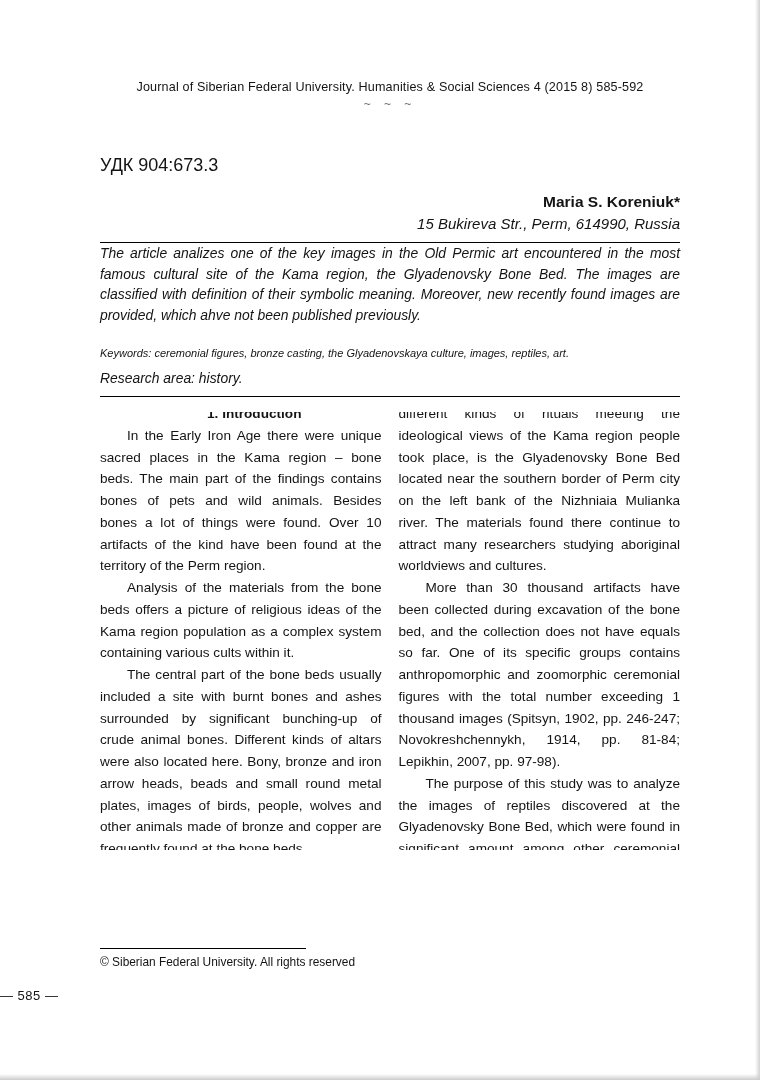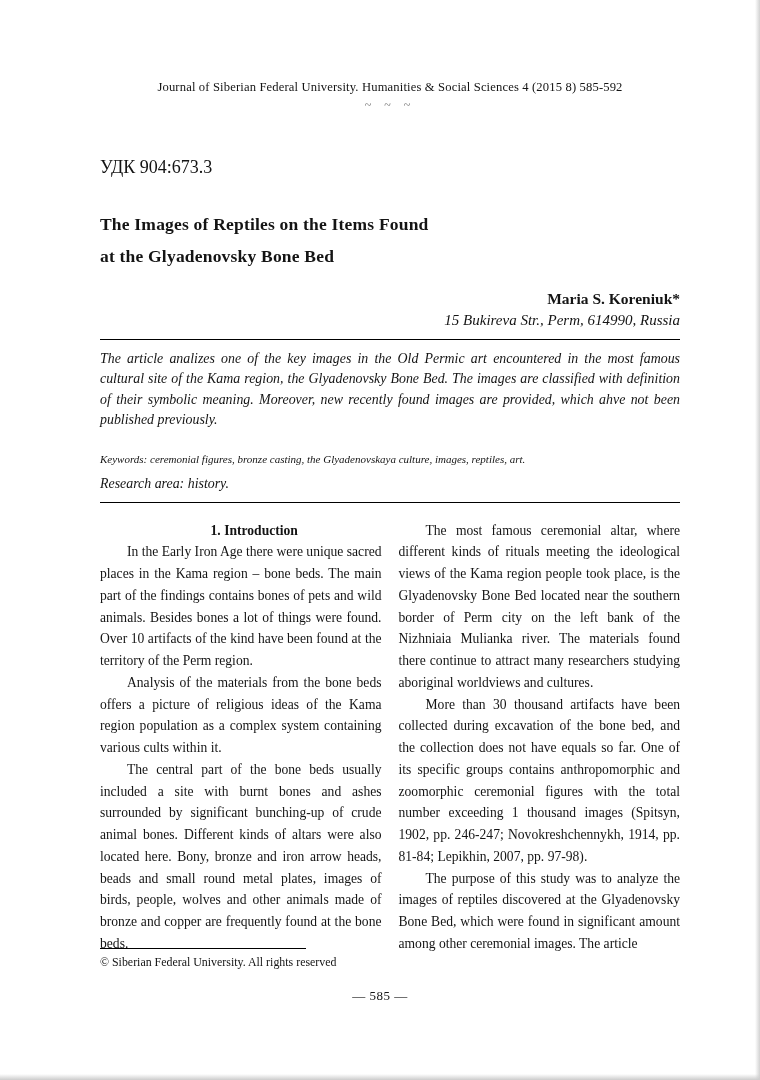--- a/index.html
+++ b/index.html
@@ -6,21 +6,21 @@
     margin: 0;
     padding: 0;
     background: #ffffff;
   }
   .page {
     position: relative;
     width: 760px;
     height: 1080px;
     background: #ffffff;
     color: #141414;
-    font-family: Liberation Serif, serif;
+    font-family: Liberation Sans, sans-serif;
     overflow: hidden;
     box-sizing: border-box;
   }
   .edge-right {
     position: absolute; top: 0; right: 0; width: 5px; height: 100%;
     background: linear-gradient(to right, rgba(255,255,255,0), #d2d2d2);
   }
   .edge-bottom {
     position: absolute; bottom: 0; left: 0; height: 6px; width: 100%;
     background: linear-gradient(to bottom, rgba(255,255,255,0), #cicccc);
@@ -74,21 +74,20 @@
     margin-top: 20px;
     text-align: center;
     font-size: 12.4px;
   }
   .rule {
     border: none;
     border-top: 1.3px solid #000;
     margin: 8px 0 0 0;
   }
   .abstract {
-    margin-top: 9px;
     font-style: italic;
     font-size: 13.9px;
     line-height: 1.47;
     text-align: justify;
   }
   .keywords {
     margin-top: 21px;
     font-style: italic;
     font-size: 11px;
     line-height: 1.4;
@@ -141,38 +140,37 @@
   }
   .fn-marker {
     display: inline-block;
     width: 20px;
   }
   .page-number {
     position: absolute;
     top: 988px;
     left: 0;
     width: 100%;
-    text-align: center;
+    text-align: left;
     font-size: 13px;
     letter-spacing: 0.5px;
   }
 </style>
 </head>
 <body>
 
 <div class="page">
 
   <div class="content">
 
     <div class="journal-line">Journal of  Siberian Federal University.  Humanities &amp; Social Sciences 4 (2015 8) 585-592</div>
     <div class="separator">~ ~ ~</div>
 
     <div class="udc">УДК 904:673.3</div>
 
-    <h1 class="title"><span>The Images of Reptiles on the Items Found</span><br><span>at the Glyadenovsky Bone Bed</span></h1>
 
     <div class="author-block">
       <div class="author-name">Maria S. Koreniuk*</div>
       <div class="author-addr">15 Bukireva Str., Perm, 614990, Russia</div>
     </div>
 
 
     <hr class="rule">
 
     <div class="abstract">The article analizes one of the key images in the Old Permic art encountered in the most famous cultural site of the Kama region, the Glyadenovsky Bone Bed. The images are classified with definition of their symbolic meaning. Moreover, new recently found images are provided, which ahve not been published previously.</div>

